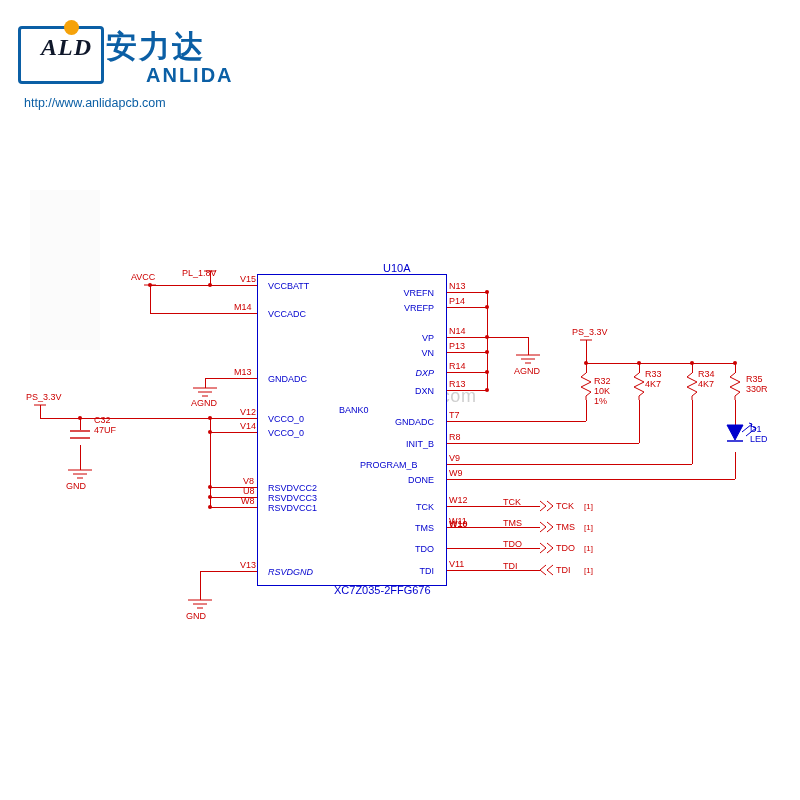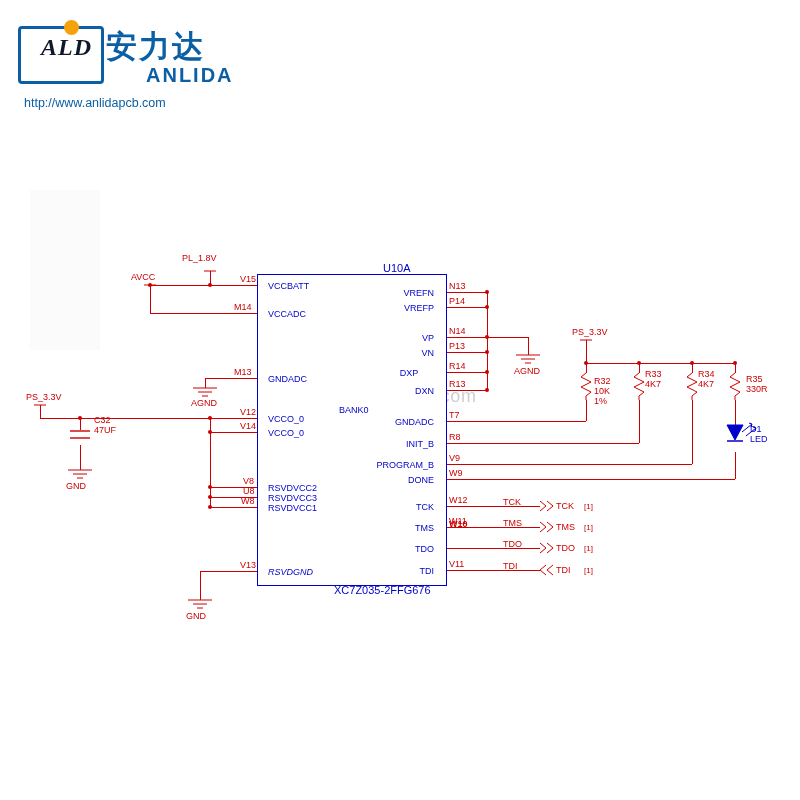--- a/index.html
+++ b/index.html
@@ -223,25 +223,25 @@
 <div class="lbl pinname" style="left:268px;top:428px;">VCCO_0</div>
 <div class="lbl pinname" style="left:268px;top:483px;">RSVDVCC2</div>
 <div class="lbl pinname" style="left:268px;top:493px;">RSVDVCC3</div>
 <div class="lbl pinname" style="left:268px;top:503px;">RSVDVCC1</div>
 <div class="lbl pinname" style="left:268px;top:567px;font-style:italic;">RSVDGND</div>
 
 <div class="lbl pinname" style="left:384px;top:288px;width:50px;text-align:right;">VREFN</div>
 <div class="lbl pinname" style="left:384px;top:303px;width:50px;text-align:right;">VREFP</div>
 <div class="lbl pinname" style="left:384px;top:333px;width:50px;text-align:right;">VP</div>
 <div class="lbl pinname" style="left:384px;top:348px;width:50px;text-align:right;">VN</div>
-<div class="lbl pinname" style="left:384px;top:368px;width:50px;text-align:center;">DXP</div>
+<div class="lbl pinname" style="left:384px;top:368px;width:50px;text-align:right;font-style:italic;">DXP</div>
 <div class="lbl pinname" style="left:384px;top:386px;width:50px;text-align:right;">DXN</div>
 <div class="lbl pinname" style="left:374px;top:417px;width:60px;text-align:right;">GNDADC</div>
 <div class="lbl pinname" style="left:374px;top:439px;width:60px;text-align:right;">INIT_B</div>
-<div class="lbl pinname" style="left:360px;top:460px;width:74px;text-align:right;">PROGRAM_B</div>
+<div class="lbl pinname" style="left:360px;top:460px;width:74px;text-align:left;">PROGRAM_B</div>
 <div class="lbl pinname" style="left:374px;top:475px;width:60px;text-align:right;">DONE</div>
 <div class="lbl pinname" style="left:384px;top:502px;width:50px;text-align:right;">TCK</div>
 <div class="lbl pinname" style="left:384px;top:523px;width:50px;text-align:right;">TMS</div>
 <div class="lbl pinname" style="left:384px;top:544px;width:50px;text-align:right;">TDO</div>
 <div class="lbl pinname" style="left:384px;top:566px;width:50px;text-align:right;">TDI</div>
 
 <div class="lbl pinnum" style="left:449px;top:281px;">N13</div>
 <div class="lbl pinnum" style="left:449px;top:296px;">P14</div>
 <div class="lbl pinnum" style="left:449px;top:326px;">N14</div>
 <div class="lbl pinnum" style="left:449px;top:341px;">P13</div>
@@ -249,21 +249,21 @@
 <div class="lbl pinnum" style="left:449px;top:379px;">R13</div>
 <div class="lbl pinnum" style="left:449px;top:410px;">T7</div>
 <div class="lbl pinnum" style="left:449px;top:432px;">R8</div>
 <div class="lbl pinnum" style="left:449px;top:453px;">V9</div>
 <div class="lbl pinnum" style="left:449px;top:468px;">W9</div>
 <div class="lbl pinnum" style="left:449px;top:495px;">W12</div>
 <div class="lbl pinnum" style="left:449px;top:516px;">W11</div>
 <div class="lbl pinnum" style="left:449px;top:519px;font-weight:bold;">W10</div>
 <div class="lbl pinnum" style="left:449px;top:559px;">V11</div>
 
-<div class="lbl netlabel" style="left:182px;top:253px;text-align:center;">PL_1.8V</div>
+<div class="lbl netlabel" style="left:182px;top:268px;text-align:center;">PL_1.8V</div>
 <div class="lbl netlabel" style="left:131px;top:272px;">AVCC</div>
 <div class="lbl netlabel" style="left:26px;top:392px;">PS_3.3V</div>
 <div class="lbl netlabel" style="left:572px;top:327px;">PS_3.3V</div>
 <div class="lbl netlabel" style="left:191px;top:398px;">AGND</div>
 <div class="lbl netlabel" style="left:514px;top:366px;">AGND</div>
 <div class="lbl netlabel" style="left:66px;top:481px;">GND</div>
 <div class="lbl netlabel" style="left:186px;top:611px;">GND</div>
 
 <div class="refdes" style="left:94px;top:415px;">C32</div>
 <div class="refdes" style="left:94px;top:425px;">47UF</div>

